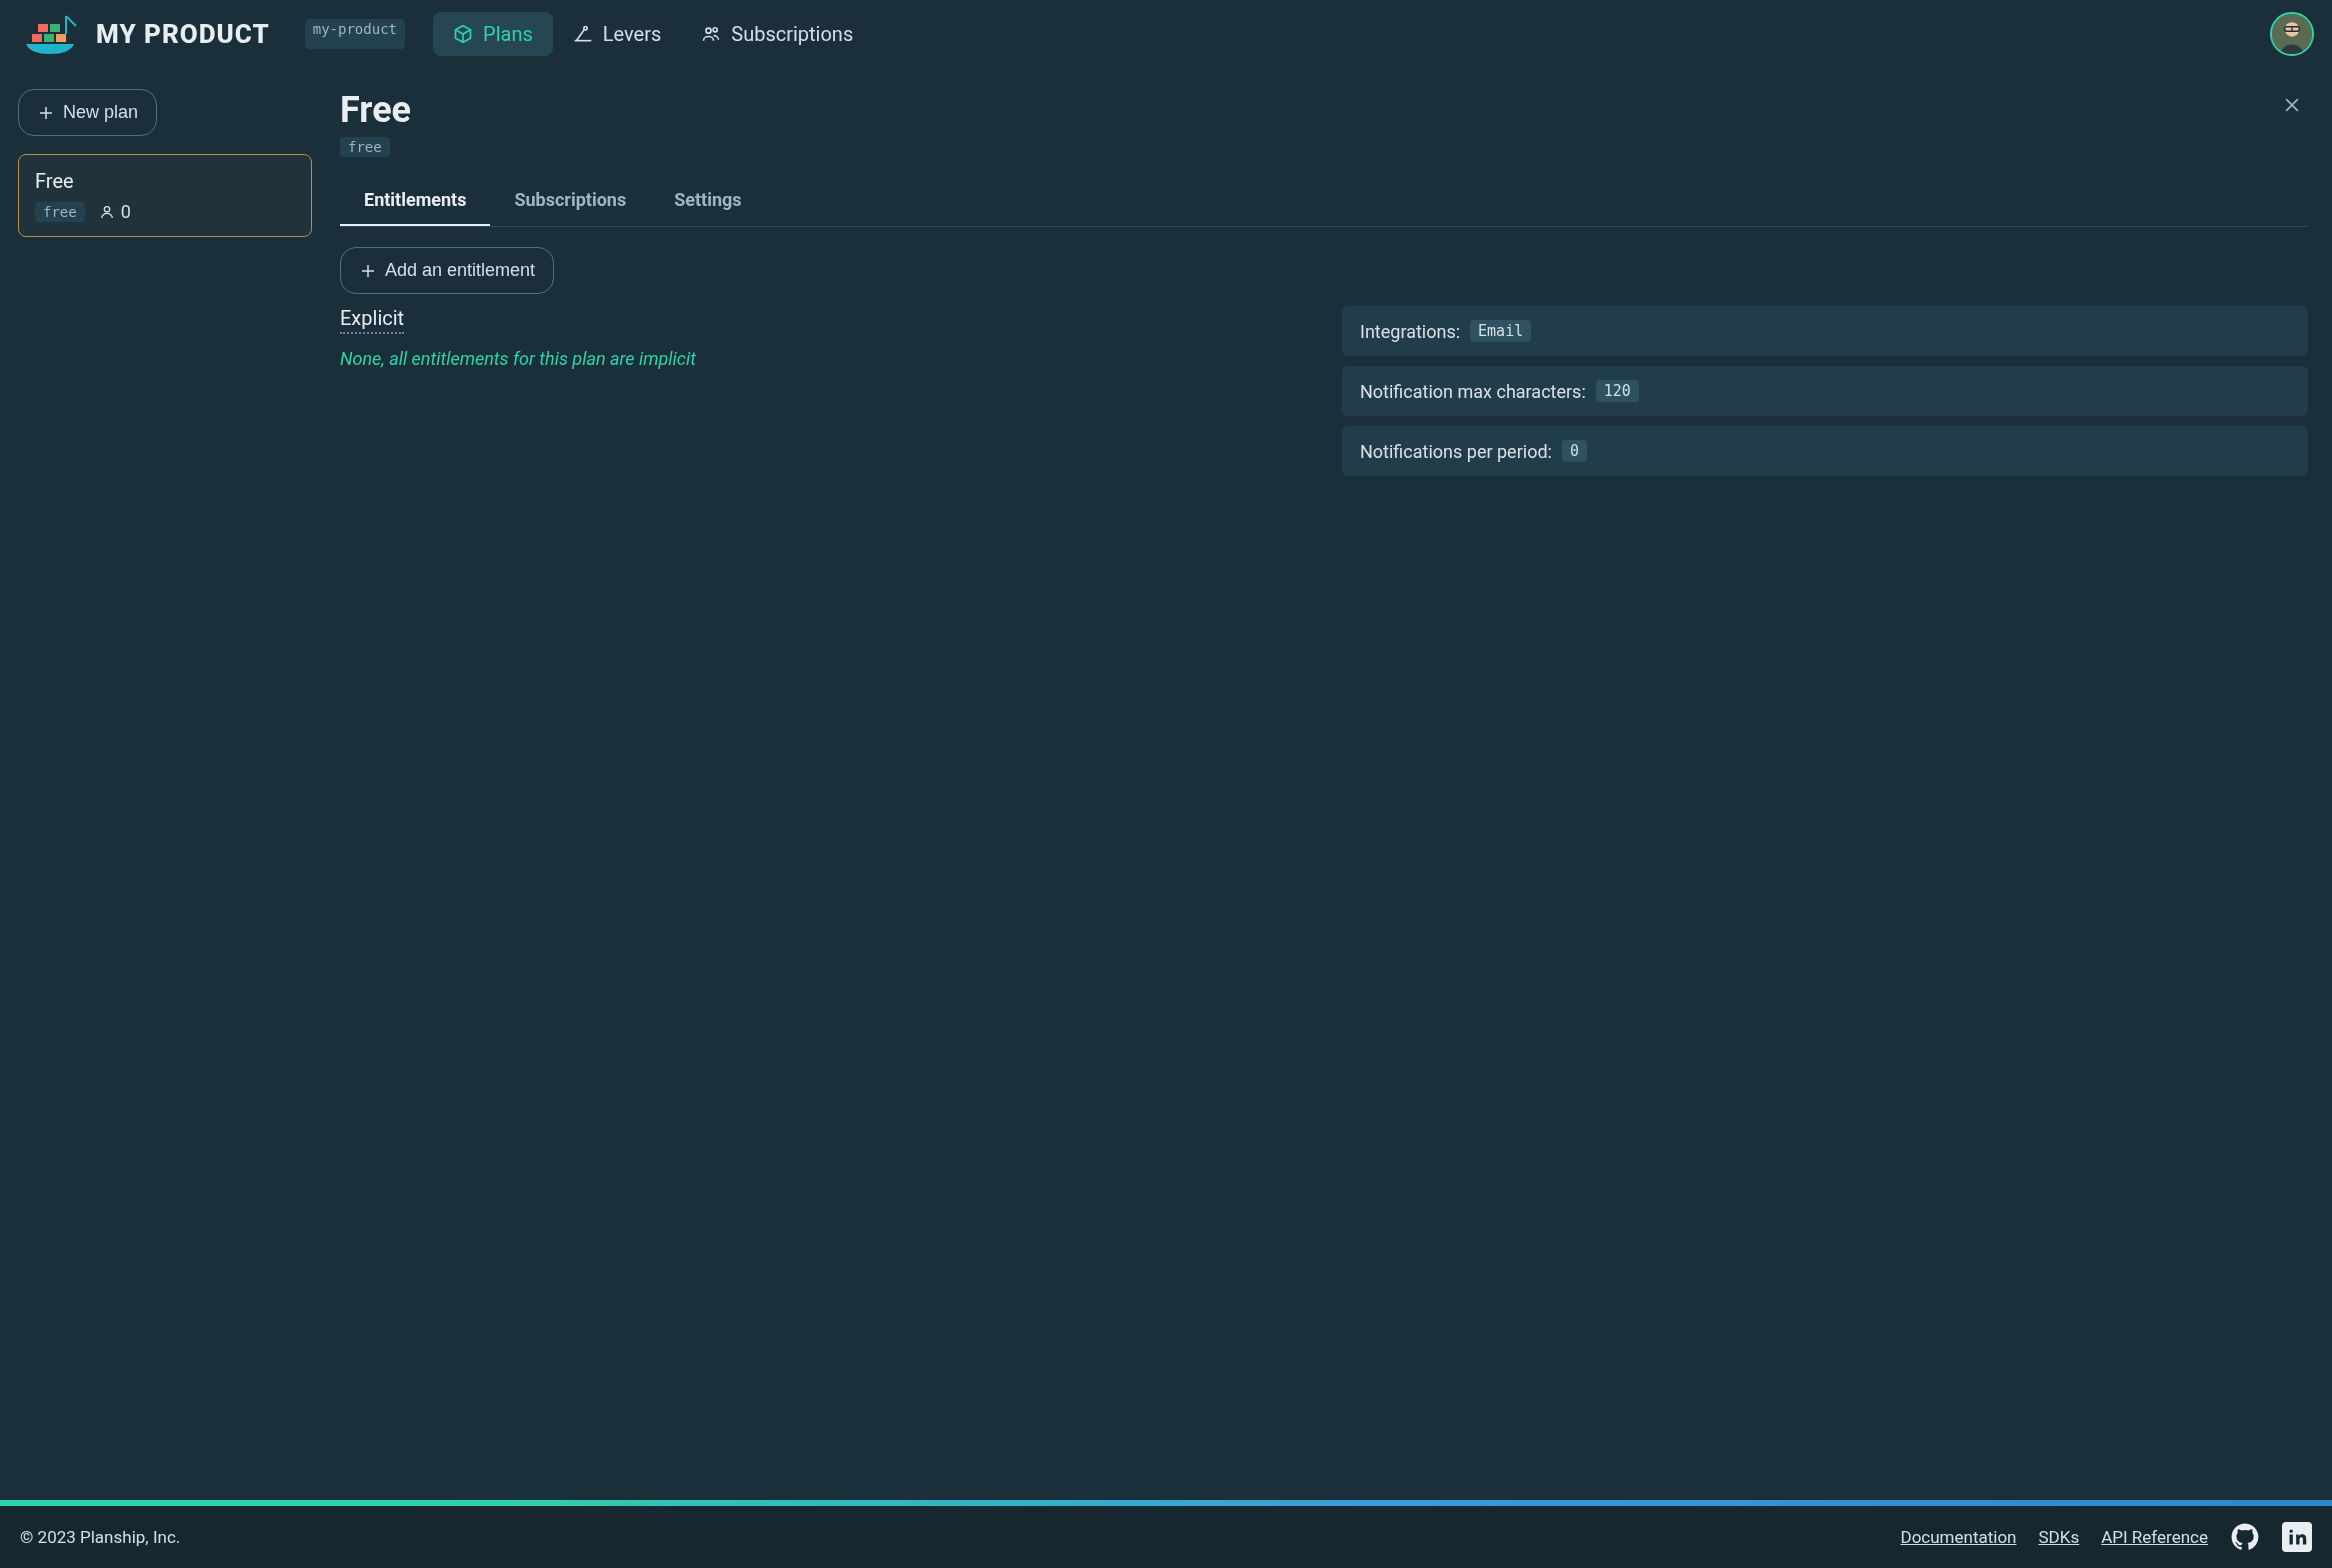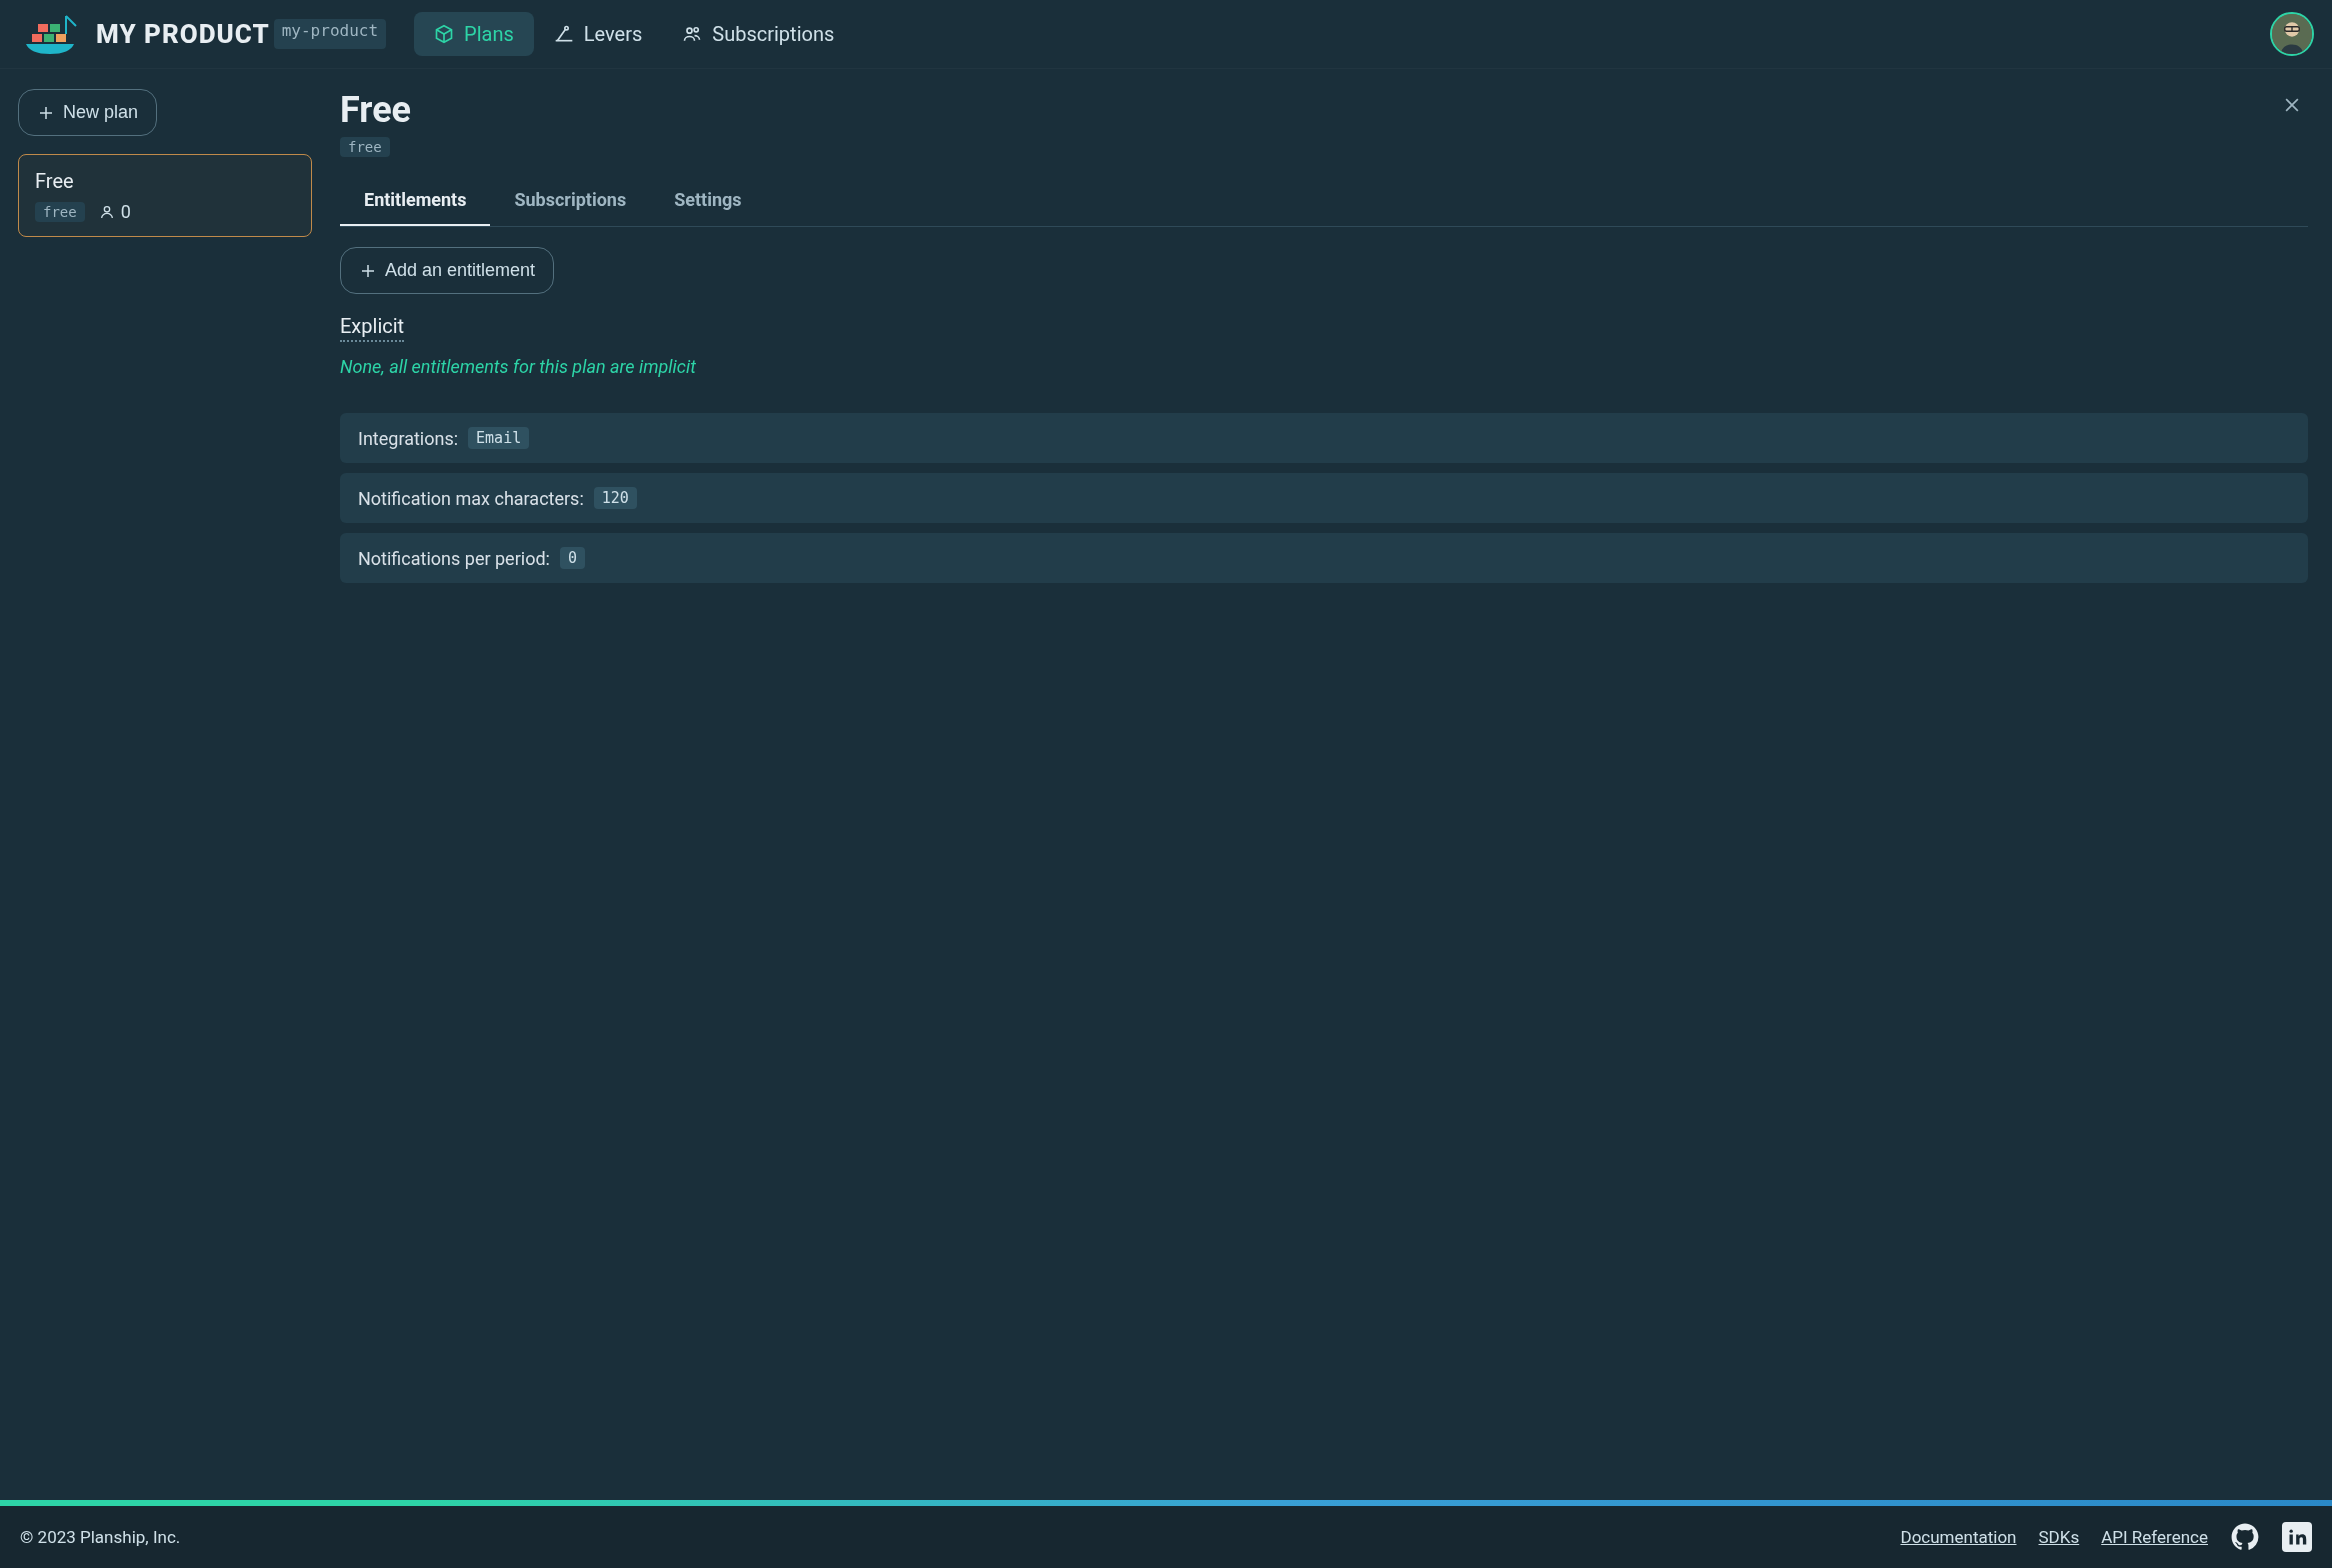--- a/index.html
+++ b/index.html
@@ -20,26 +20,27 @@
     align-items: center;
     padding: 10px 18px;
     gap: 14px;
     border-bottom: 1px solid rgba(255,255,255,0.03);
   }
   .logo-box { display:flex; align-items:center; }
   .product-block { display:flex; gap:4px; }
   .product-name { font-size: 26px; font-weight: 800; letter-spacing: 1px; color:#e8eef2; }
   .product-slug {
     font-family: ui-monospace, Menlo, Consolas, monospace;
-    font-size: 16px;
+    font-size: 14px;
     background: #24414f;
     color: #9fb6c2;
     padding: 2px 8px;
     border-radius: 4px;
     width: fit-content;
+    margin-left: 31px;
   }
   .nav { display:flex; align-items:flex-end; margin-left: 14px; }
   .nav-item {
     display:flex; align-items:center; gap:10px;
     padding: 10px 20px;
     border-radius: 8px;
     color:#cfe0e8;
     font-size: 20px;
     cursor:pointer;
   }
@@ -92,21 +93,21 @@
   .user-count { display:flex; align-items:center; gap:6px; color:#cfe0e8; font-size:18px;}
 
   .content-header { display:flex; align-items:flex-start; }
   .content-title { font-size:36px; font-weight:700; color:#e8eef2; }
   .close-btn { margin-left:auto; color:#9fb6c2; cursor:pointer; padding:6px; }
 
   .tabs { display:flex; border-bottom:1px solid #2f4a58; margin-top:18px; }
   .tab { padding:14px 24px; color:#9fb6c2; cursor:pointer; font-size:18px;font-weight:bold; }
   .tab.active { color:#e8eef2; border-bottom:2px solid #e8eef2; }
 
-  .section-row { display:flex; gap:36px; margin-top:20px;flex-direction:column; }
+  .section-row { display:flex; gap:36px; margin-top:12px; }
   .col { flex:1; }
   .section-heading {
     font-size:20px; color:#e8eef2;
     border-bottom:2px dotted #6b8a99;
     display:inline-block;
     padding-bottom:2px;
     margin-bottom:14px;
   }
   .empty-msg { color:#2dd4a7; font-style:italic; font-size:18px; }
 

